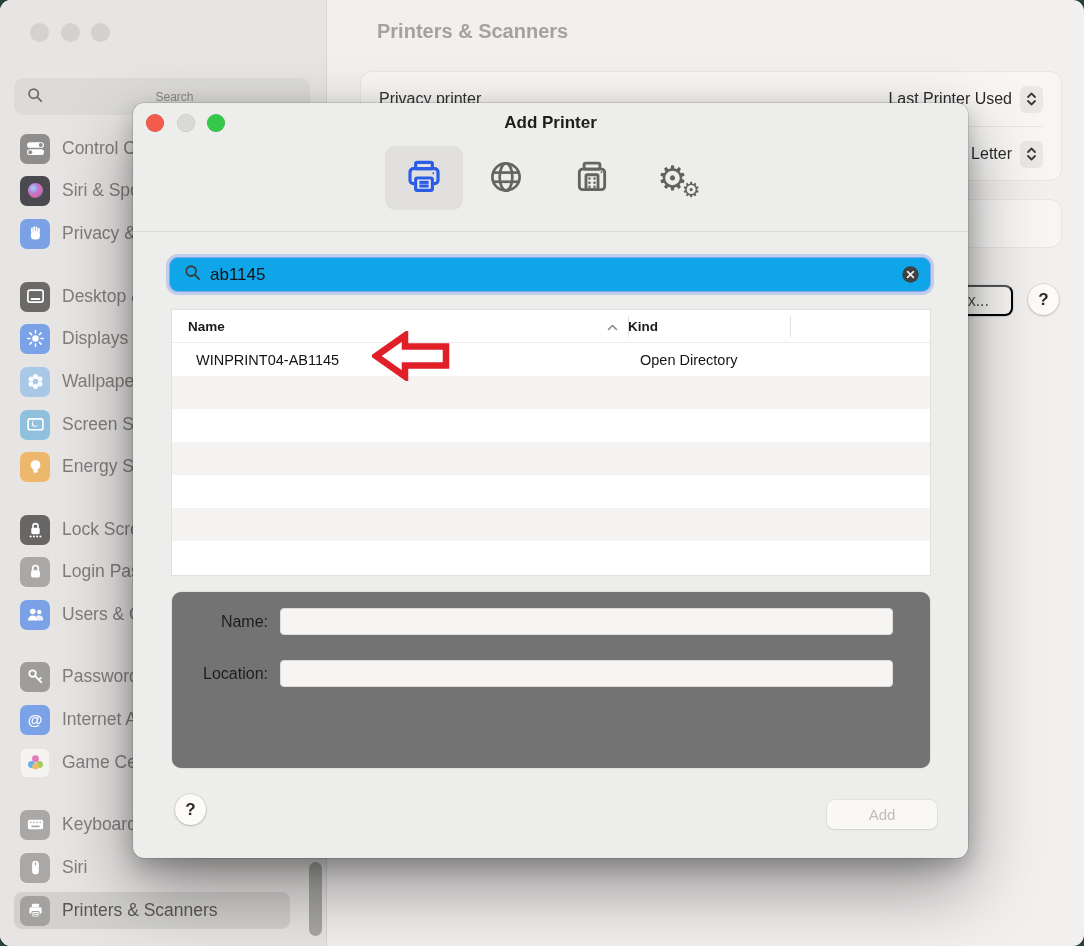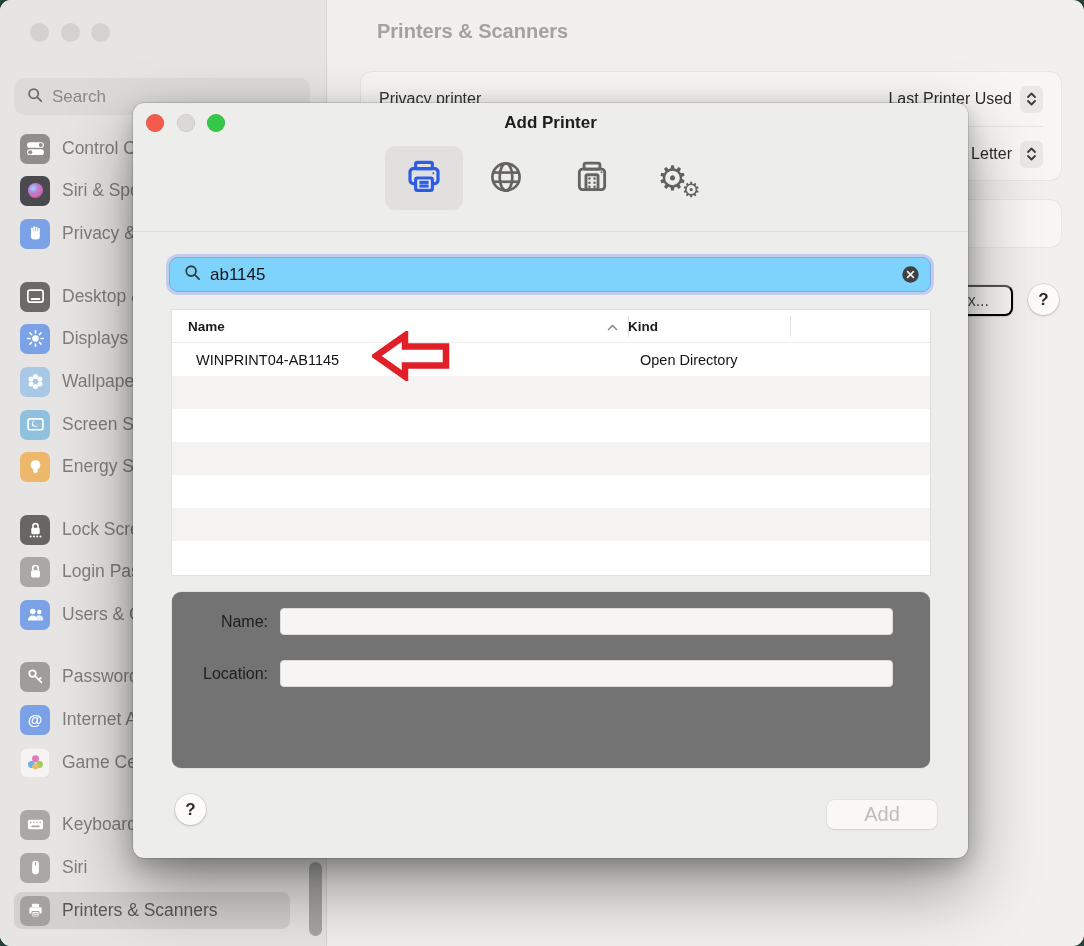--- a/index.html
+++ b/index.html
@@ -21,22 +21,22 @@
     background:#e7e5e4; border-right:1px solid #d6d5d3;
   }
   .traffic { position:absolute; width:19px; height:19px; border-radius:50%; }
   .t-dim { background:#d3d2d0; }
   .sb-search {
     position:absolute; left:14px; top:78px; width:296px; height:37px;
     background:#dcdbd9; border-radius:10px; display:flex; align-items:center; gap:9px;
     padding:0 13px; color:#8a8987;
   }
   .sb-search input {
-    border:none; outline:none; background:transparent; font-size:17px; width:100%;
-    font-family:inherit; color:#1d4ed8;
+    border:none; outline:none; background:transparent; font-size:12px; width:100%;
+    font-family:inherit; color:#1d4ed8;text-align:center;
   }
   .sb-search input::placeholder { color:#8a8987; }
   .nav-item {
     position:absolute; left:14px; width:276px; height:37px; border-radius:8px;
     display:flex; align-items:center; gap:12px; padding:0 6px;
     color:#7f7e7c; font-size:17.5px; white-space:nowrap; overflow:hidden;
   }
   .nav-item.selected { background:#d2d1cf; color:#595856; }
   .sicon {
     width:30px; height:30px; border-radius:7px; flex:0 0 30px;
@@ -96,21 +96,21 @@
     border:none; cursor:default;
   }
   .tb-btn.active { background:#e1e0de; }
   .gears { color:#626160; letter-spacing:-4px; line-height:1; }
   .gears .g1 { font-size:34px; }
   .gears .g2 { font-size:21px; position:relative; top:7px; left:-2px; }
   .dlg-div { position:absolute; top:128px; left:0; width:100%; height:1px; background:#dcdbd9; }
 
   .dlg-search {
     position:absolute; left:36px; top:154px; width:762px; height:35px;
-    background:#7dd3fc; border-radius:9px; border:1.5px solid #84a4ee;
+    background:#0ea5e9; border-radius:9px; border:1.5px solid #84a4ee;
     box-shadow:0 0 0 3px rgba(132,164,238,.42);
     display:flex; align-items:center; padding:0 10px 0 14px; gap:9px;
   }
   .dlg-search input {
     flex:1; border:none; outline:none; font-size:17px; color:#141413;
     font-family:inherit; background:transparent; font-weight:500;
   }
   .clear-btn { width:19px; height:19px; border:none; background:transparent; padding:0; }
 
   .ptable {
@@ -143,21 +143,21 @@
   .fselect {
     width:613px; height:30px; background:#f6f5f4; border-radius:7px;
     box-shadow:0 0 0 .5px rgba(0,0,0,.16), 0 .5px 1.5px rgba(0,0,0,.1);
     display:flex; align-items:center; justify-content:flex-end; padding-right:9px;
   }
   .dlg-help { position:absolute; left:42px; top:691px; }
   .add-btn {
     position:absolute; left:694px; top:697px; width:110px; height:29px;
     background:#f9f8f7; border:none; border-radius:7px;
     box-shadow:0 0 0 .5px rgba(0,0,0,.09), 0 1px 2px rgba(0,0,0,.08);
-    font-size:20px; color:#bebdbb; font-family:inherit;
+    font-size:15px; color:#bebdbb; font-family:inherit;
   }
 </style>
 </head>
 <body>
 
 <div class="stage">
 
   <div class="settings-window">
 
     <div class="sidebar">

